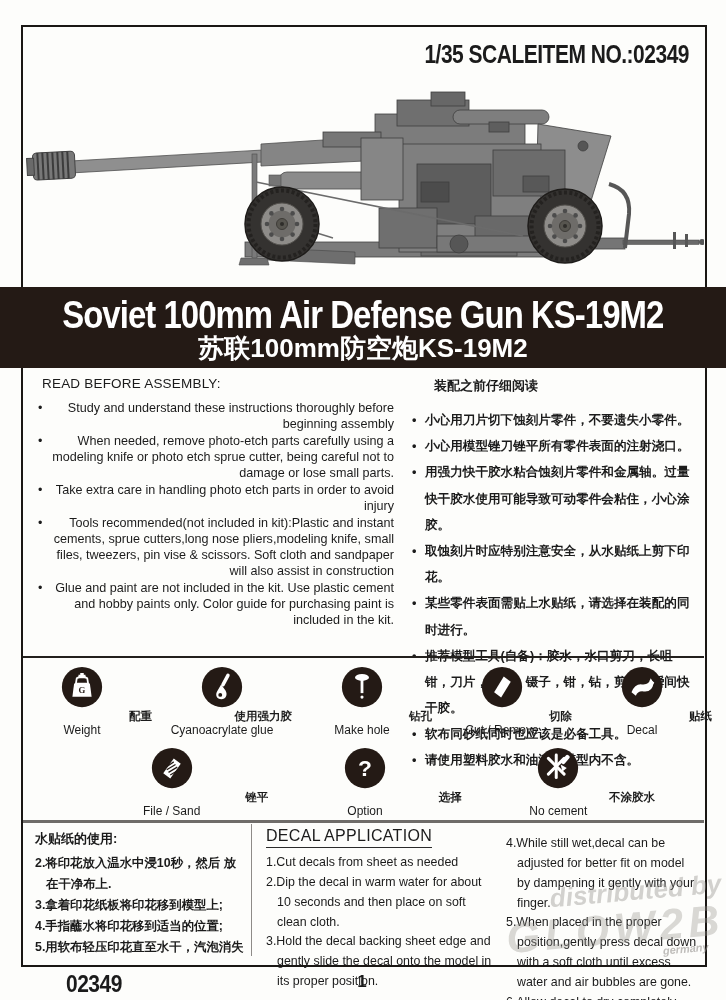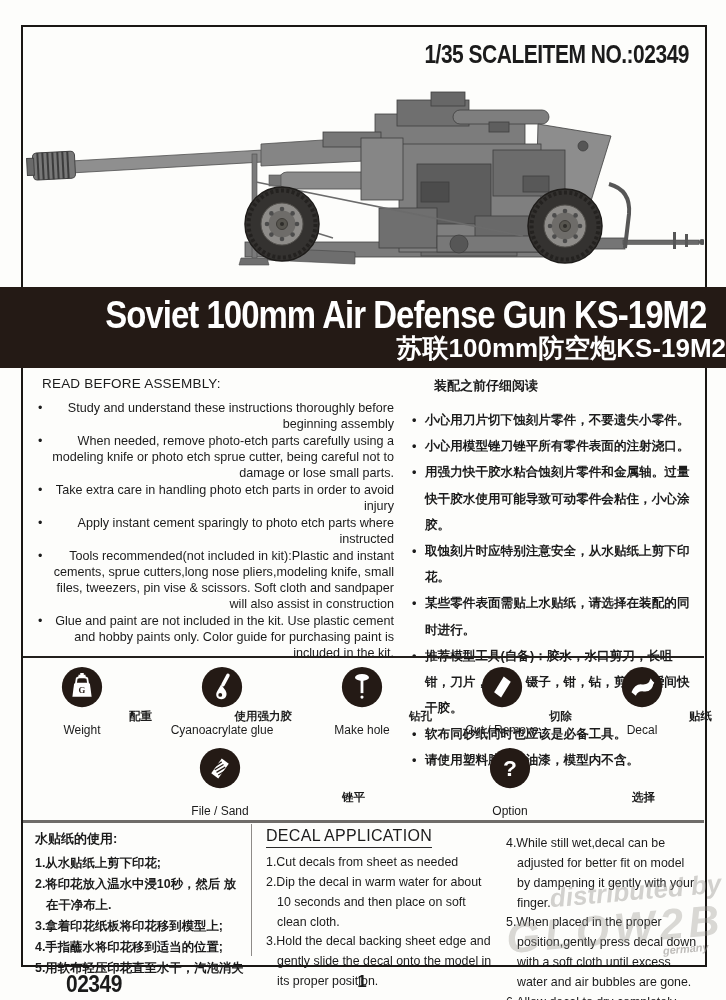--- a/index.html
+++ b/index.html
@@ -9,21 +9,21 @@
     font-family:"Liberation Sans","DejaVu Sans",sans-serif;
   }
   .page-border{position:absolute;left:21px;top:25px;width:682px;height:938px;border:2px solid #1a1714;}
   
   .hdr{position:absolute;left:37px;top:40px;width:652px;display:flex;justify-content:flex-end;}
   .hdr span{display:inline-block;font-weight:bold;font-size:21px;letter-spacing:-0.5px;transform:scaleY(1.2);transform-origin:top left;}
   .hdr .right{transform-origin:top right;}
   
   .illus{position:absolute;left:23px;top:86px;width:681px;height:198px;}
   
-  .banner{position:absolute;left:0;top:287px;width:726px;height:81px;background:#241a15;color:#fff;text-align:right;}
+  .banner{position:absolute;left:0;top:287px;width:726px;height:81px;background:#241a15;color:#fff;text-align:center;}
   .banner-en{display:inline-block;font-weight:bold;font-size:35px;letter-spacing:-1px;line-height:1;margin-top:7px;transform:scale(0.94,1.12);transform-origin:center top;white-space:nowrap;}
   .banner-zh{font-weight:bold;font-size:26px;line-height:1;margin-top:6px;}
   
   .instr{position:absolute;left:38px;top:374px;width:652px;height:278px;display:flex;}
   .col-en{width:356px;}
   .col-zh{width:278px;margin-left:18px;}
   .rb-head-en{font-size:13.5px;margin:2px 0 10px 4px;letter-spacing:0.2px;}
   .rb-head-zh{font-size:13px;font-weight:bold;margin:3px 0 12px 22px;}
   .blt{position:relative;padding-left:13px;}
   .blt::before{content:"\2022";position:absolute;left:0;top:0;}
@@ -166,21 +166,20 @@
   <span class="banner-en">Soviet 100mm Air Defense Gun KS-19M2</span>
   <div class="banner-zh">苏联100mm防空炮KS-19M2</div>
 </div>
 
 <div class="instr">
   <div class="col-en">
     <div class="rb-head-en">READ BEFORE ASSEMBLY:</div>
     <div class="blt">Study and understand these instructions thoroughly before beginning assembly</div>
     <div class="blt">When needed, remove photo-etch parts carefully using a modeling knife or photo etch sprue cutter, being careful not to damage or lose small parts.</div>
     <div class="blt">Take extra care in handling photo etch parts in order to avoid injury</div>
-    <div class="blt">Apply instant cement sparingly to photo etch parts where instructed</div>
     <div class="blt">Tools recommended(not included in kit):Plastic and instant cements, sprue cutters,long nose pliers,modeling knife, small files, tweezers, pin vise &amp; scissors. Soft cloth and sandpaper will also assist in construction</div>
     <div class="blt">Glue and paint are not included in the kit. Use plastic cement and hobby paints only. Color guide for purchasing paint is included in the kit.</div>
   </div>
   <div class="col-zh">
     <div class="rb-head-zh">装配之前仔细阅读</div>
     <div class="blt">小心用刀片切下蚀刻片零件，不要遗失小零件。</div>
     <div class="blt">小心用模型锉刀锉平所有零件表面的注射浇口。</div>
     <div class="blt">用强力快干胶水粘合蚀刻片零件和金属轴。过量快干胶水使用可能导致可动零件会粘住，小心涂胶。</div>
     <div class="blt">取蚀刻片时应特别注意安全，从水贴纸上剪下印花。</div>
     <div class="blt">某些零件表面需贴上水贴纸，请选择在装配的同时进行。</div>
@@ -274,28 +273,43 @@
   <div class="sym">
     <div class="sym-c">
       <svg width="42" height="42" viewBox="0 0 48 48">
           <circle cx="24" cy="24" r="23" fill="#241a15"></circle>
         <text x="24" y="33" text-anchor="middle" font-size="26" font-weight="bold" fill="#fff" font-family="Liberation Sans, sans-serif">?</text>
       </svg>
     </div>
     <div class="sym-zh">选择</div>
     <div class="sym-en">Option</div>
   </div>
+  <div class="sym">
+    <div class="sym-c">
+      <svg width="42" height="42" viewBox="0 0 48 48">
+          <circle cx="24" cy="24" r="23" fill="#241a15"></circle>
+        <g stroke="#fff" stroke-width="3.4" stroke-linecap="round">
+          <line x1="13" y1="13" x2="31" y2="31"></line>
+            <line x1="31" y1="13" x2="13" y2="31"></line>
+          <line x1="22" y1="9" x2="22" y2="35"></line>
+        </g>
+        <rect x="30" y="8" width="5" height="12" rx="2" transform="rotate(40 32 14)" fill="#fff"></rect>
+        <polygon points="27,20 34,24 29,28" fill="#fff"></polygon>
+      </svg>
+    </div>
+    <div class="sym-zh">不涂胶水</div>
+    <div class="sym-en">No cement</div>
+  </div>
 </div>
 
 <div class="div2"></div>
 
 <div class="bottom">
   <div class="bcol-zh">
     <div class="h">水贴纸的使用:</div>
-    <div class="s">1.从水贴纸上剪下印花;</div>
     <div class="s">2.将印花放入温水中浸10秒，然后 放在干净布上.</div>
     <div class="s">3.拿着印花纸板将印花移到模型上;</div>
     <div class="s">4.手指蘸水将印花移到适当的位置;</div>
     <div class="s">5.用软布轻压印花直至水干，汽泡消失</div>
   </div>
   <div class="bcol-mid">
     <div class="h">DECAL APPLICATION</div>
     <div class="step">1.Cut decals from sheet as needed</div>
     <div class="step">2.Dip the decal in warm water for about 10 seconds and then place on soft clean cloth.</div>
     <div class="step">3.Hold the decal backing sheet edge and gently slide the decal onto the model in its proper position.</div>

